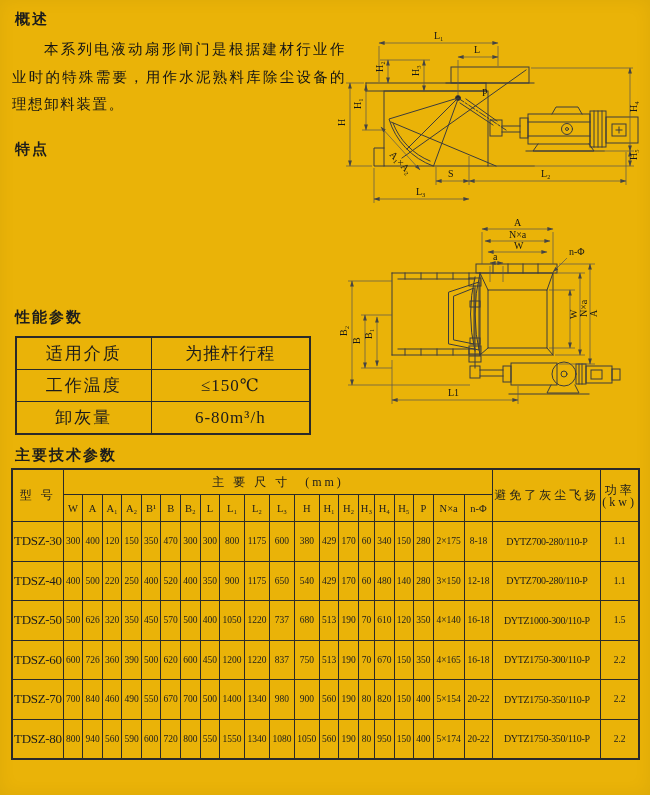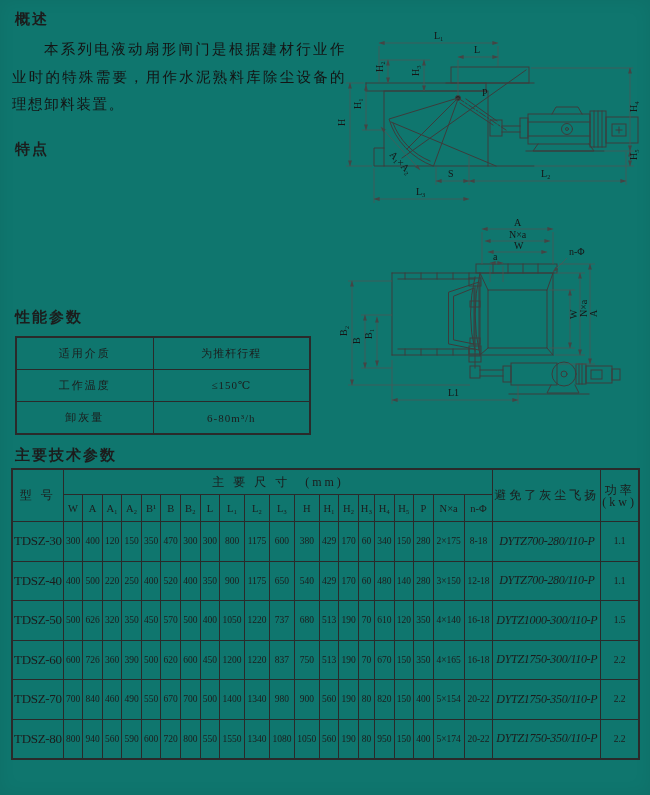--- a/index.html
+++ b/index.html
@@ -1,44 +1,44 @@
 <!DOCTYPE html>
 <html><head>
 <meta charset="utf-8">
 <style>
   html,body{margin:0;padding:0;}
   body{background:#e8e8e6;}
   #page{
     position:relative;width:650px;height:795px;margin:0 auto;
-    background:#0f766e;overflow:hidden;
+    background:#eab308;overflow:hidden;
     font-family:"Liberation Serif","DejaVu Serif",serif;color:#1c1c1c;
     box-shadow:inset 0 0 18px rgba(0,0,0,.06);
   }
   .heading{position:absolute;font-weight:bold;font-size:15px;letter-spacing:2px;}
   .para{position:absolute;width:334px;font-size:14.5px;line-height:27.5px;
         letter-spacing:1.6px;text-align:justify;text-indent:2.2em;color:#141414;}
   
   .perf{position:absolute;left:15px;top:336px;width:296px;border-collapse:collapse;
-        border:2px solid #2a2a2a;font-size:11px;}
+        border:2px solid #2a2a2a;font-size:17px;}
   .perf td{border:1px solid #2a2a2a;text-align:center;height:29px;letter-spacing:2px;}
   .perf td.v{letter-spacing:1px;}
   
   .main{position:absolute;left:11px;top:468px;width:629px;border-collapse:collapse;
         border:2px solid #2a2a2a;font-size:9px;table-layout:auto;}
   .main th,.main td{border:1px solid #2a2a2a;text-align:center;padding:0 1px;
         white-space:nowrap;font-weight:normal;}
   .main thead tr:first-child th{height:24px;font-size:12px;letter-spacing:3px;}
   .main thead tr:last-child th{height:26px;font-size:10.5px;letter-spacing:0;}
   .main th.model{font-size:12px;letter-spacing:4px;width:44px;margin-left:6px;}
   .main th.power{font-size:10px;letter-spacing:0;line-height:12px;width:25px;}
   .main th.act{font-size:11px;letter-spacing:1px;width:82px;}
   .main tbody tr{height:39.5px;}
   .main tbody td{font-size:9.5px;}
   .main tbody td.model-cell{font-size:13px;letter-spacing:-.3px;}
-  .main tbody td.act-cell{font-size:12px;letter-spacing:-.3px;font-style:italic;}
+  .main tbody td.act-cell{font-size:10px;letter-spacing:-.3px;}
   .note{position:absolute;left:22px;top:764px;font-size:13.5px;letter-spacing:.6px;color:#141414;}
   
   svg{position:absolute;overflow:visible;}
   svg .art{fill:none;stroke:#3c3c3c;stroke-width:1;stroke-linecap:square;}
   svg .dim{fill:none;stroke:#555;stroke-width:.7;}
   svg text{fill:#161616;font-family:"Liberation Serif","DejaVu Serif",serif;
            font-size:10px;letter-spacing:0;stroke:none;}
   svg .dl{marker-start:url(#ar);marker-end:url(#ar);}
 </style>
 </head>

